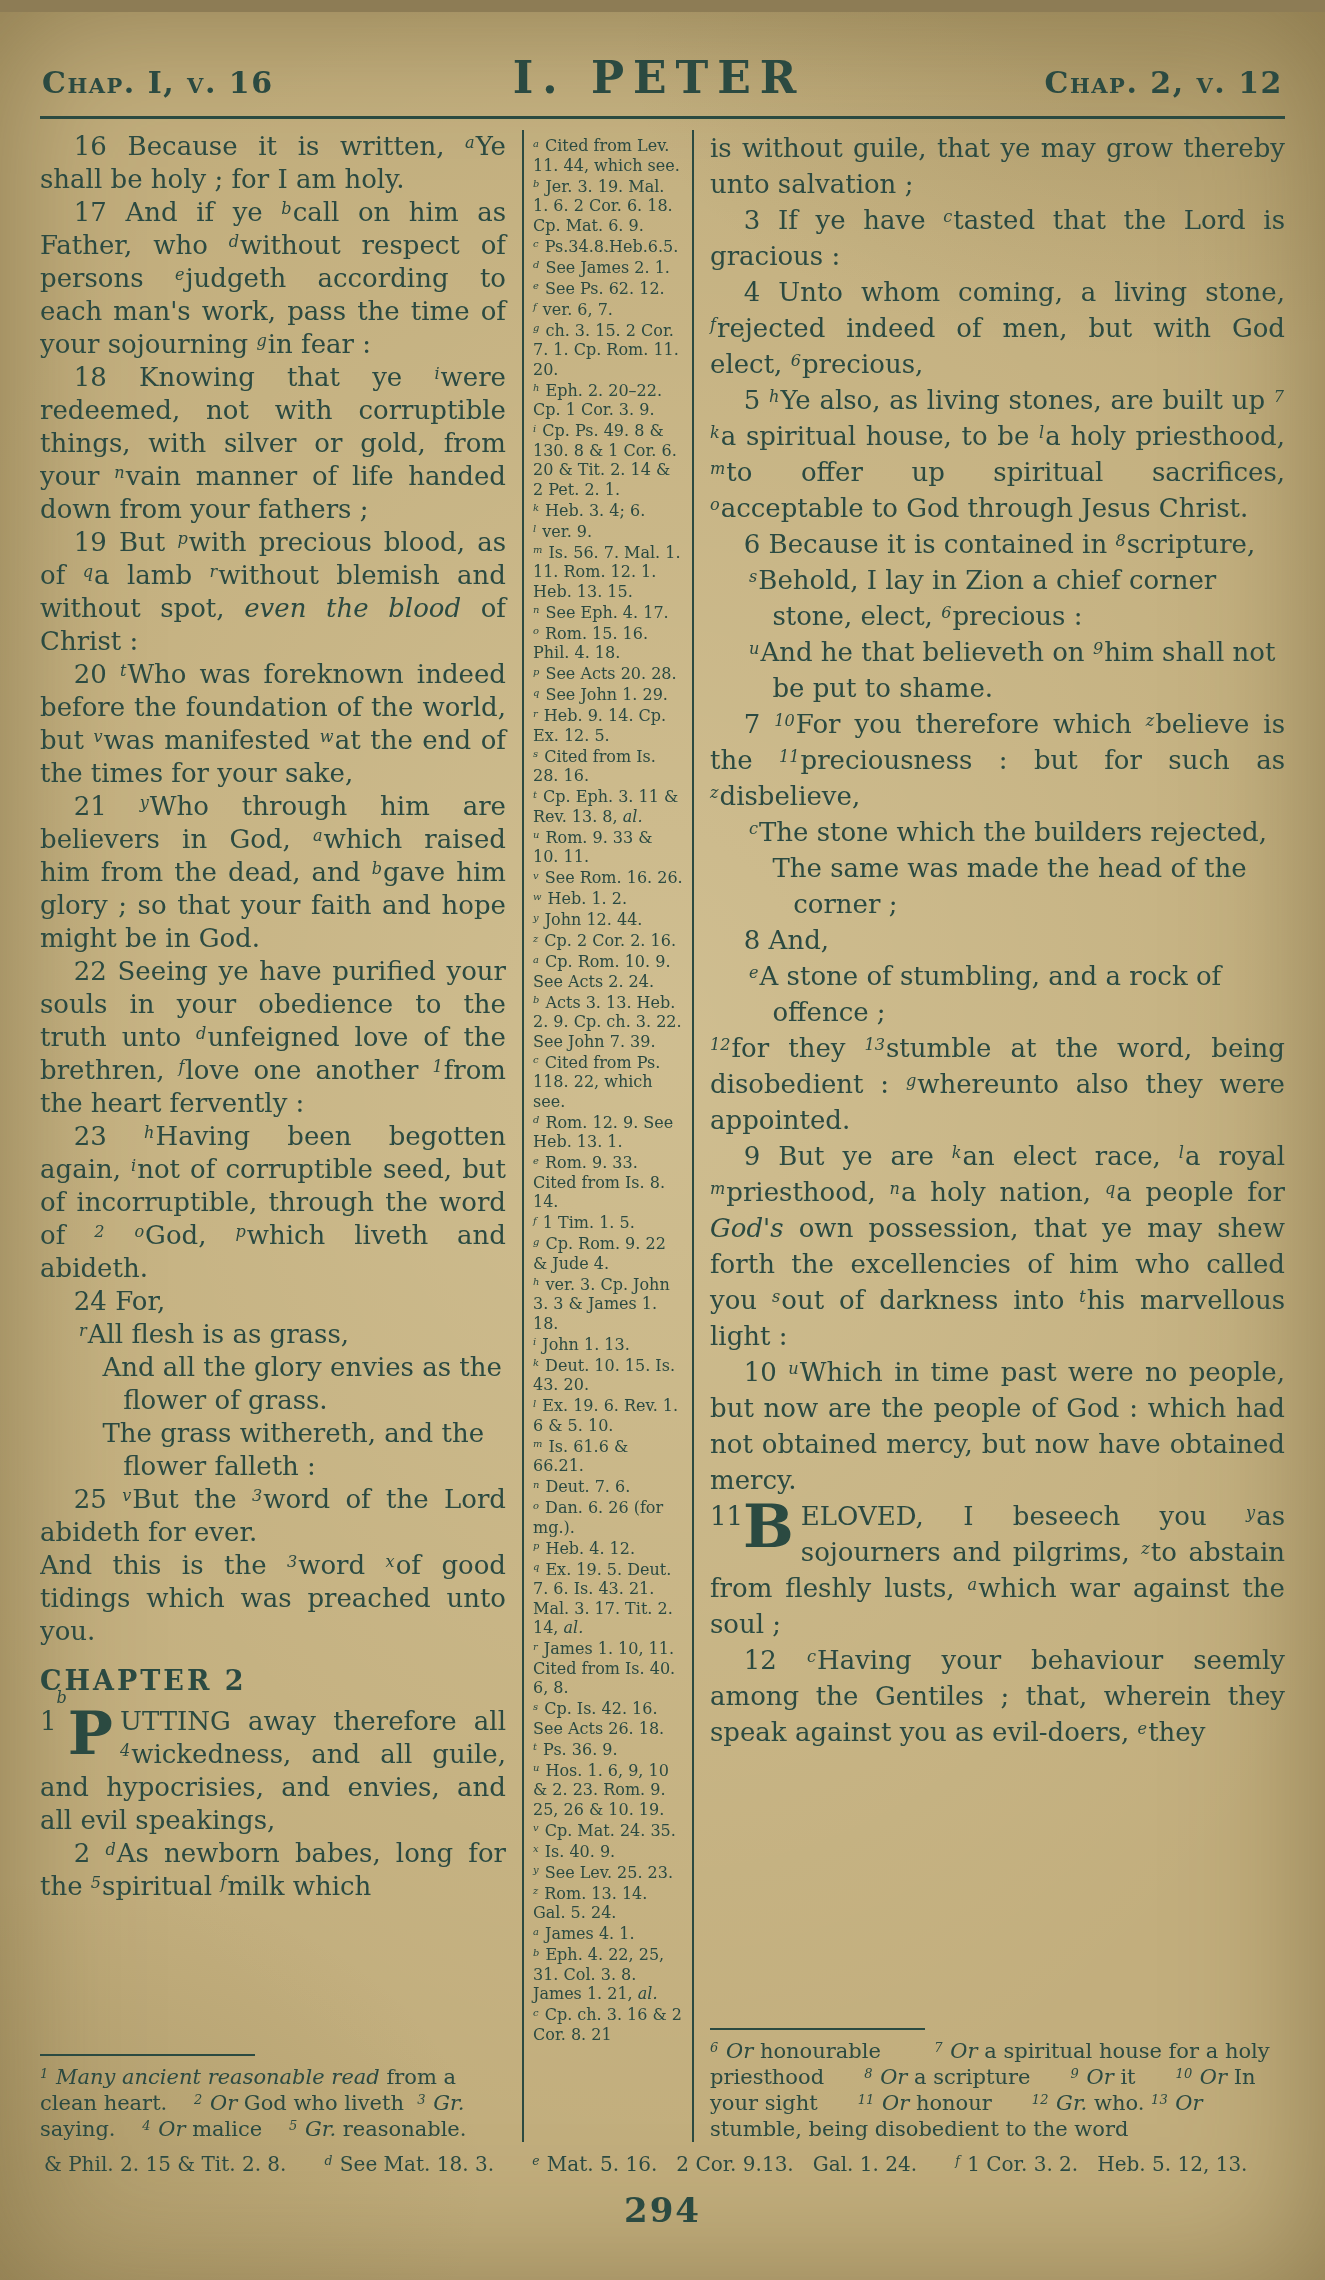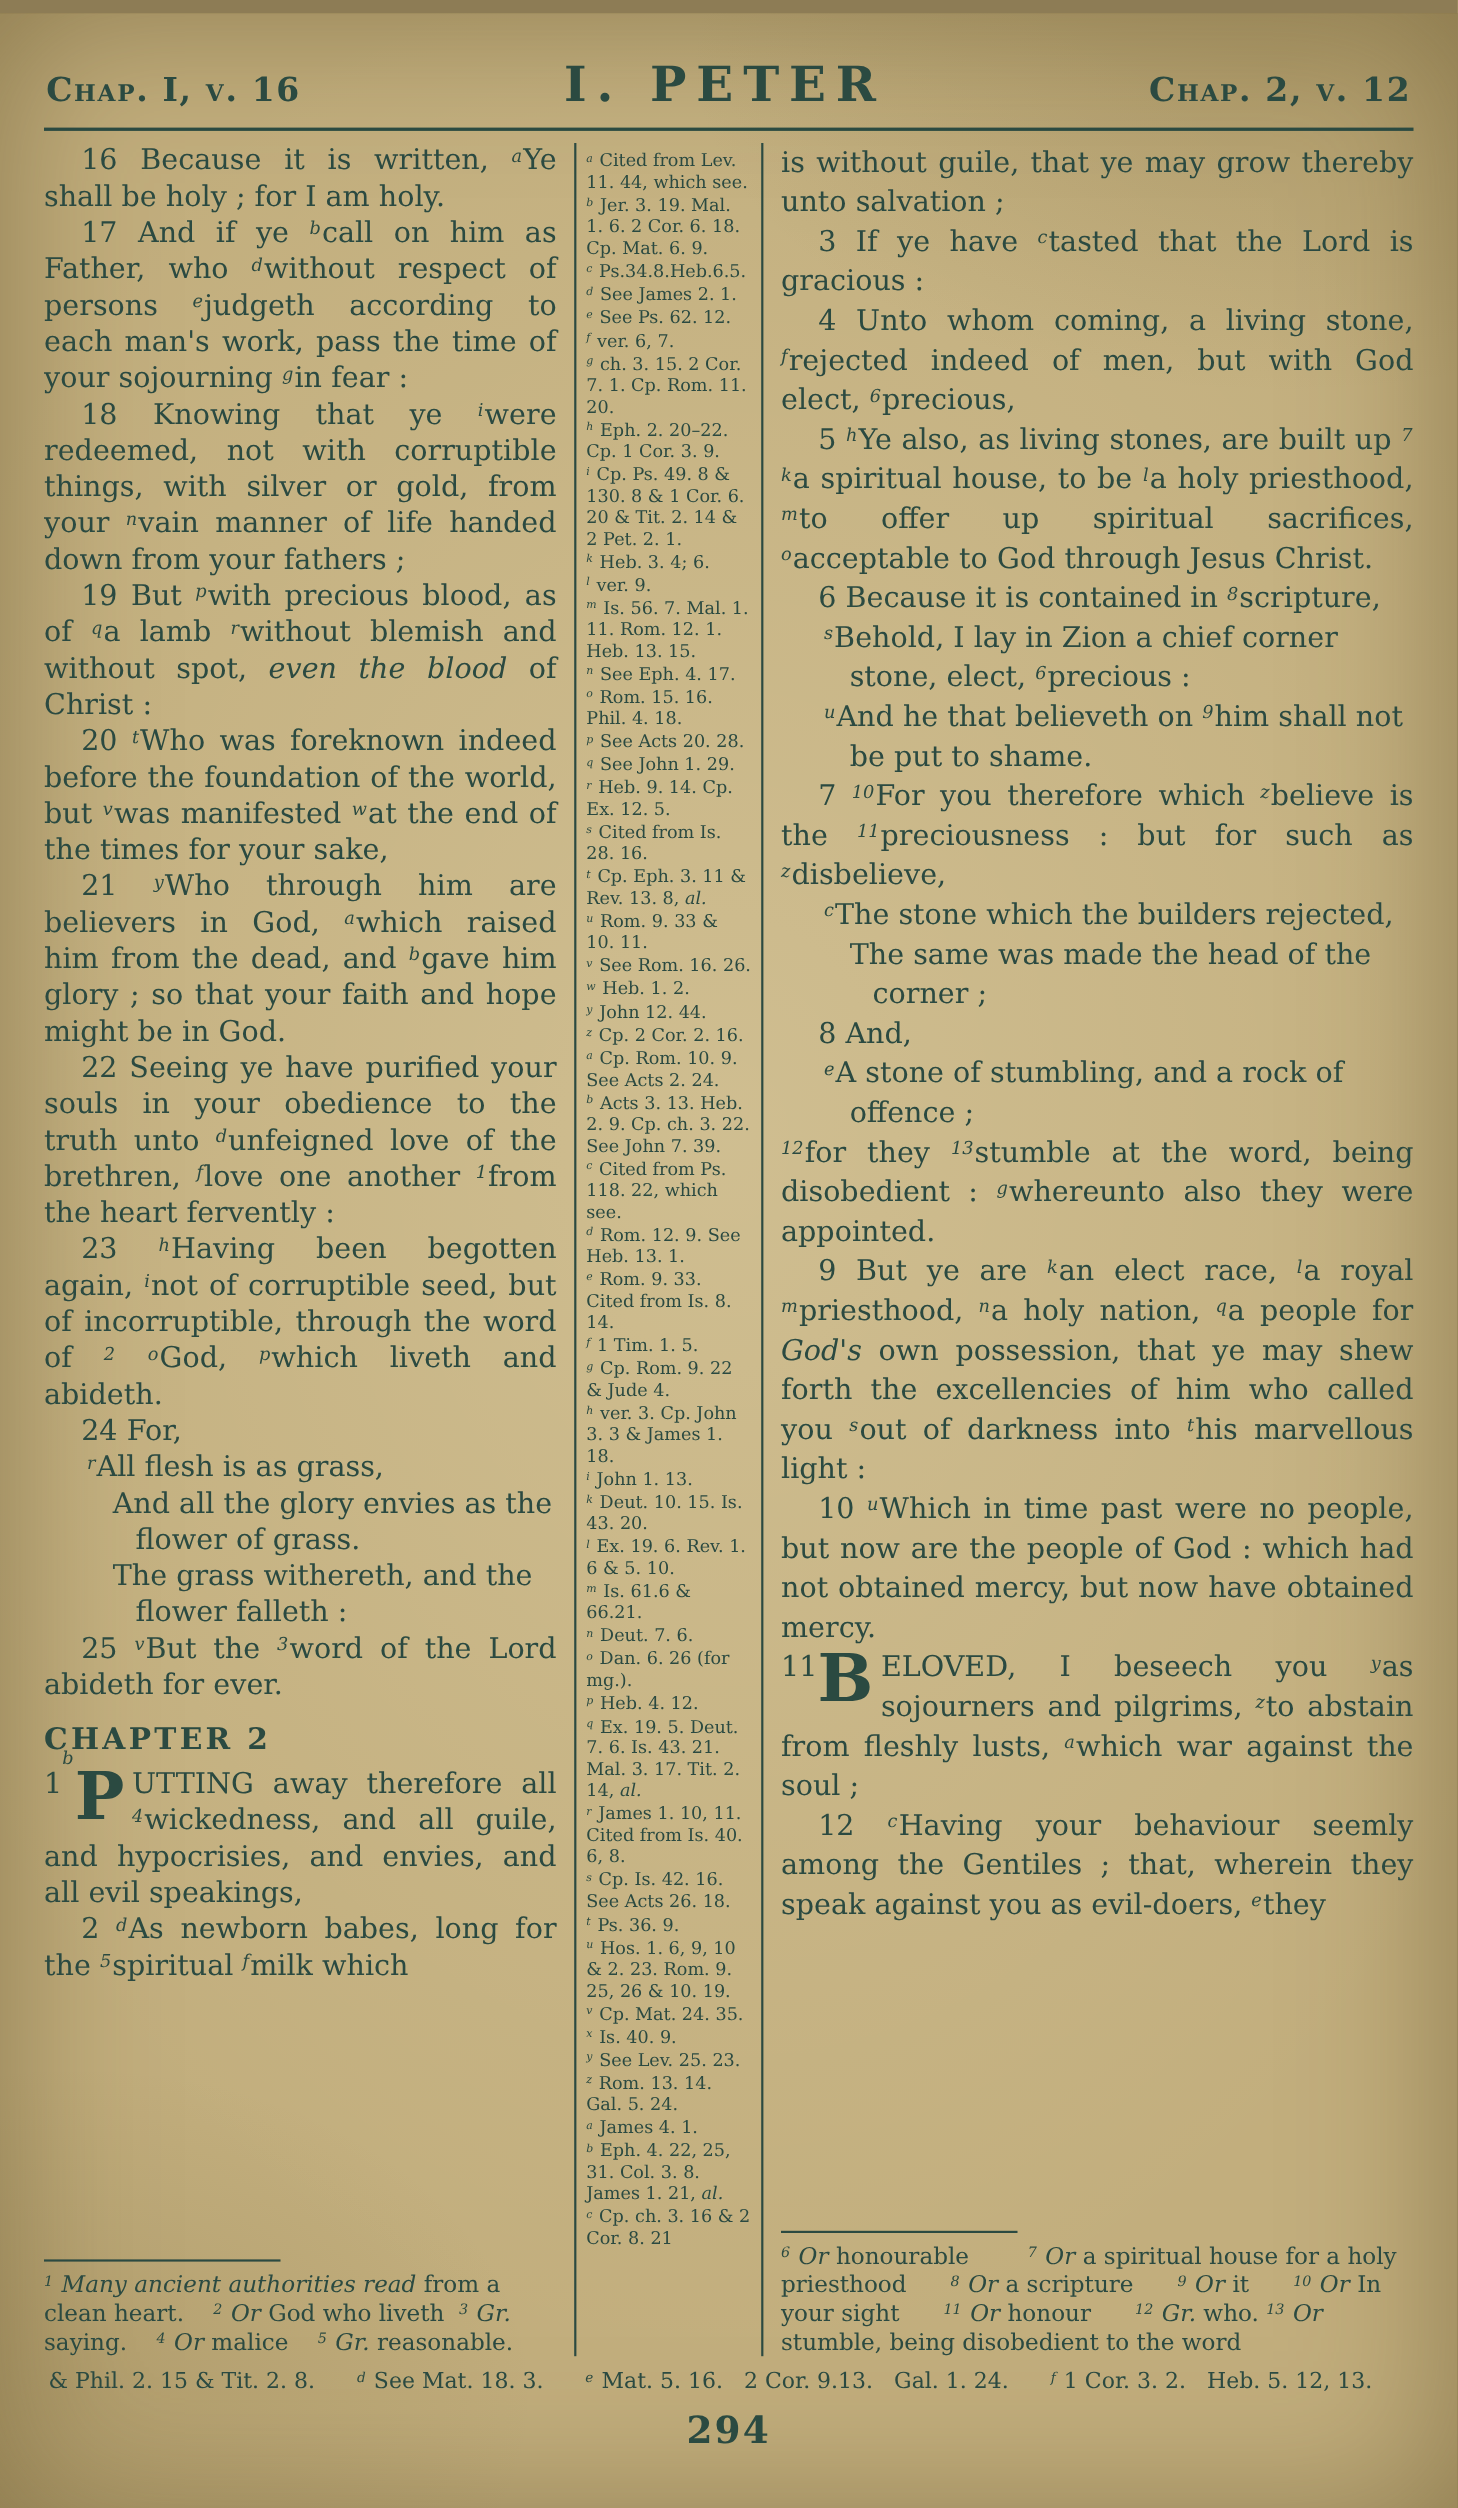--- a/index.html
+++ b/index.html
@@ -89,27 +89,28 @@
           <p class="v">19 But <sup>p</sup>with precious blood, as of <sup>q</sup>a lamb <sup>r</sup>without blemish and without spot, <i>even the blood</i> of Christ :</p>
           <p class="v">20 <sup>t</sup>Who was foreknown indeed before the foundation of the world, but <sup>v</sup>was manifested <sup>w</sup>at the end of the times for your sake,</p>
           <p class="v">21 <sup>y</sup>Who through him are believers in God, <sup>a</sup>which raised him from the dead, and <sup>b</sup>gave him glory ; so that your faith and hope might be in God.</p>
           <p class="v">22 Seeing ye have purified your souls in your obedience to the truth unto <sup>d</sup>unfeigned love of the brethren, <sup>f</sup>love one another <sup>1</sup>from the heart fervently :</p>
           <p class="v">23 <sup>h</sup>Having been begotten again, <sup>i</sup>not of corruptible seed, but of incorruptible, through the word of <sup>2</sup> <sup>o</sup>God, <sup>p</sup>which liveth and abideth.</p>
           <p class="v">24 For,</p>
           <p class="pa"><sup>r</sup>All flesh is as grass,</p>
           <p class="pb">And all the glory envies as the flower of grass.</p>
           <p class="pb">The grass withereth, and the flower falleth :</p>
           <p class="v">25 <sup>v</sup>But the <sup>3</sup>word of the Lord abideth for ever.</p>
+          <p class="fl">And this is the <sup>3</sup>word <sup>x</sup>of good tidings which was preached unto you.</p>
           <p class="ch">CHAPTER 2</p>
           <p class="v hascap"><span class="capblock">1 <sup>b</sup><span class="cap">P</span></span>UTTING away therefore all <sup>4</sup>wickedness, and all guile, and hypocrisies, and envies, and all evil speakings,</p>
           <p class="v">2 <sup>d</sup>As newborn babes, long for the <sup>5</sup>spiritual <sup>f</sup>milk which</p>
         </div>
       <div class="footnotes">
         <div class="fn-rule"></div>
-        <div class="fn-text"><sup>1</sup> <i>Many ancient authorities read</i> from a clean heart.    <sup>2</sup> <i>Or</i> God who liveth  <sup>3</sup> <i>Gr.</i> saying.    <sup>4</sup> <i>Or</i> malice    <sup>5</sup> <i>Gr.</i> reasonable.</div>
+        <div class="fn-text"><sup>1</sup> <i>Many ancient reasonable read</i> from a clean heart.    <sup>2</sup> <i>Or</i> God who liveth  <sup>3</sup> <i>Gr.</i> saying.    <sup>4</sup> <i>Or</i> malice    <sup>5</sup> <i>Gr.</i> reasonable.</div>
       </div>
     </div>
 
     <div class="col-refs">
         <div class="ref"><sup>a</sup> Cited from Lev. 11. 44, which see.</div>
         <div class="ref"><sup>b</sup> Jer. 3. 19. Mal. 1. 6. 2 Cor. 6. 18. Cp. Mat. 6. 9.</div>
         <div class="ref"><sup>c</sup> Ps.34.8.Heb.6.5.</div>
         <div class="ref"><sup>d</sup> See James 2. 1.</div>
         <div class="ref"><sup>e</sup> See Ps. 62. 12.</div>
         <div class="ref"><sup>f</sup> ver. 6, 7.</div>

